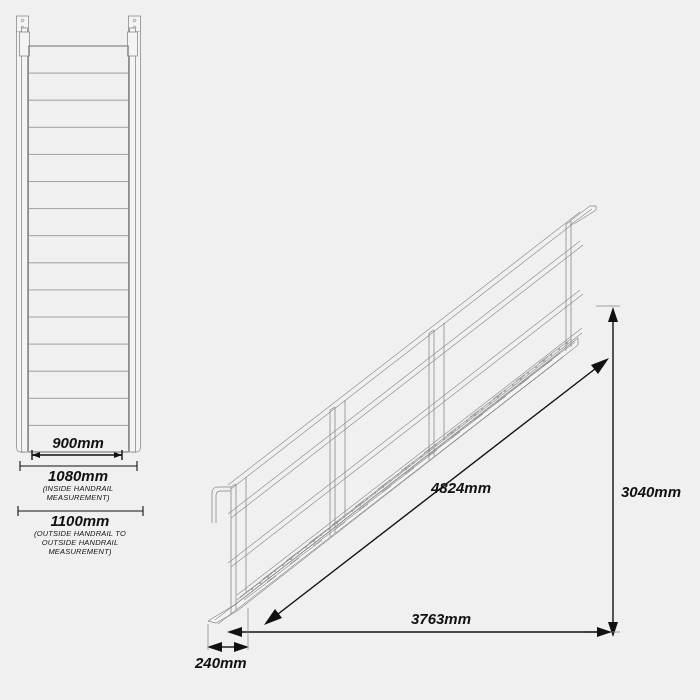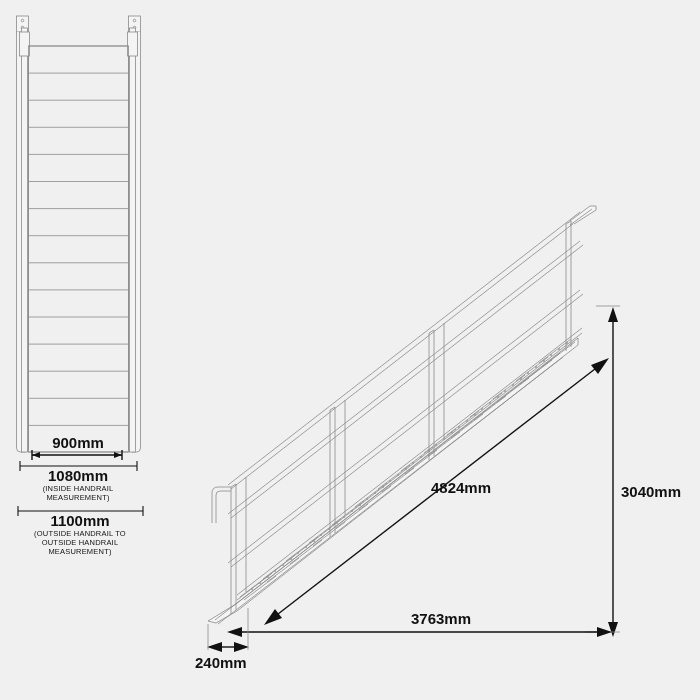--- a/index.html
+++ b/index.html
@@ -9,20 +9,21 @@
   }
   body {
     font-family: "Liberation Sans", sans-serif;
   }
   #stage {
     position: relative;
     width: 700px;
     height: 700px;
     background: #f0f0f0;
     overflow: hidden;
+    font-style: italic;
   }
   #stage svg {
     position: absolute;
     top: 0;
     left: 0;
     width: 700px;
     height: 700px;
     display: block;
   }
   .dim-text {

